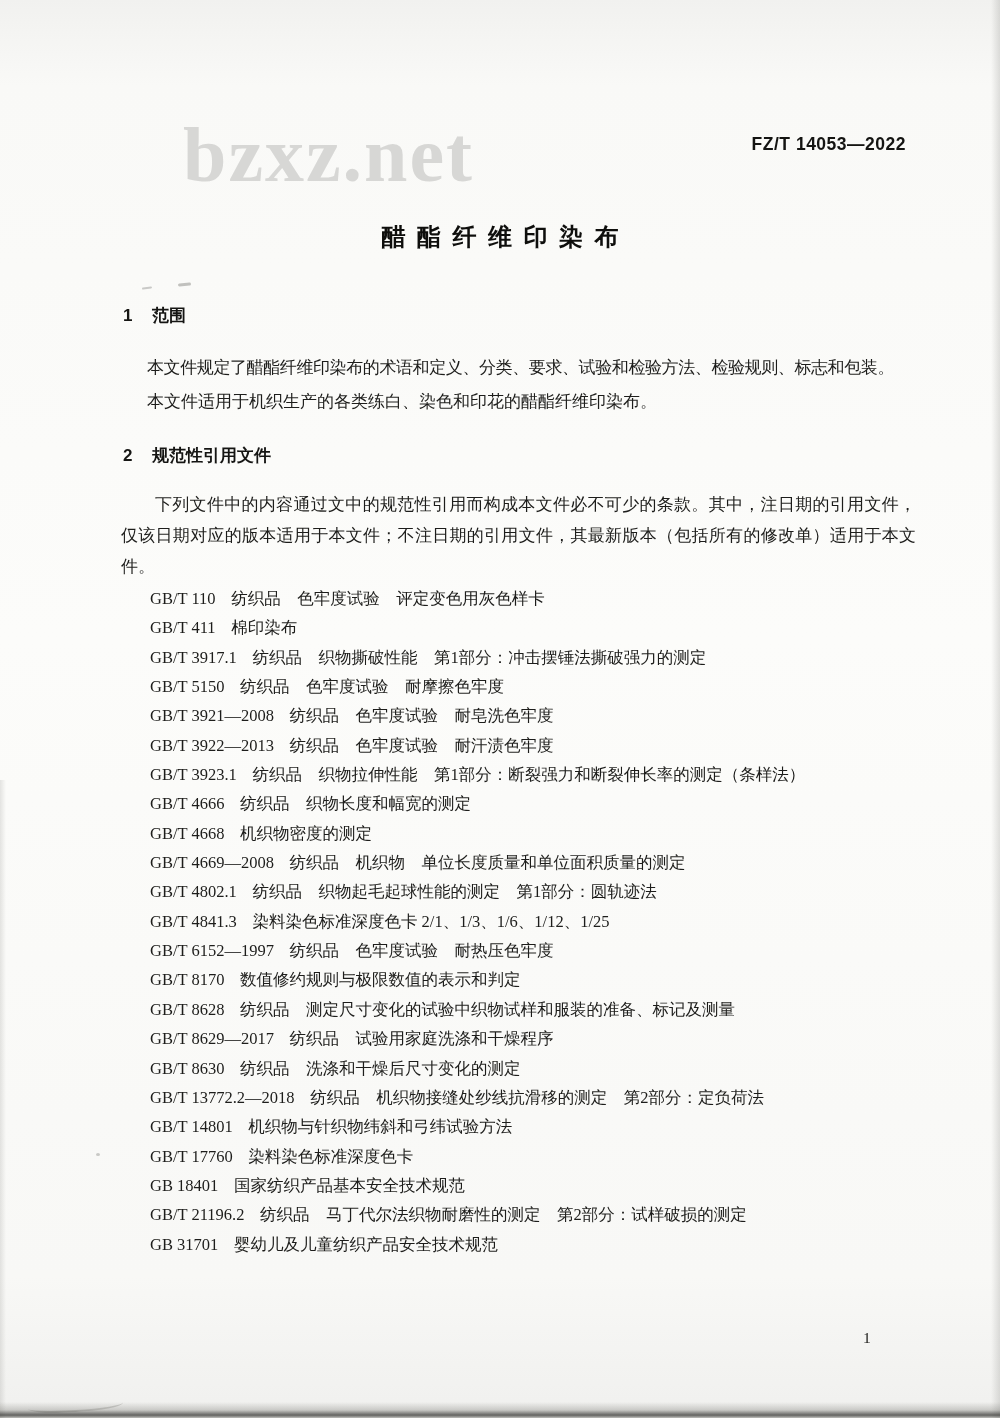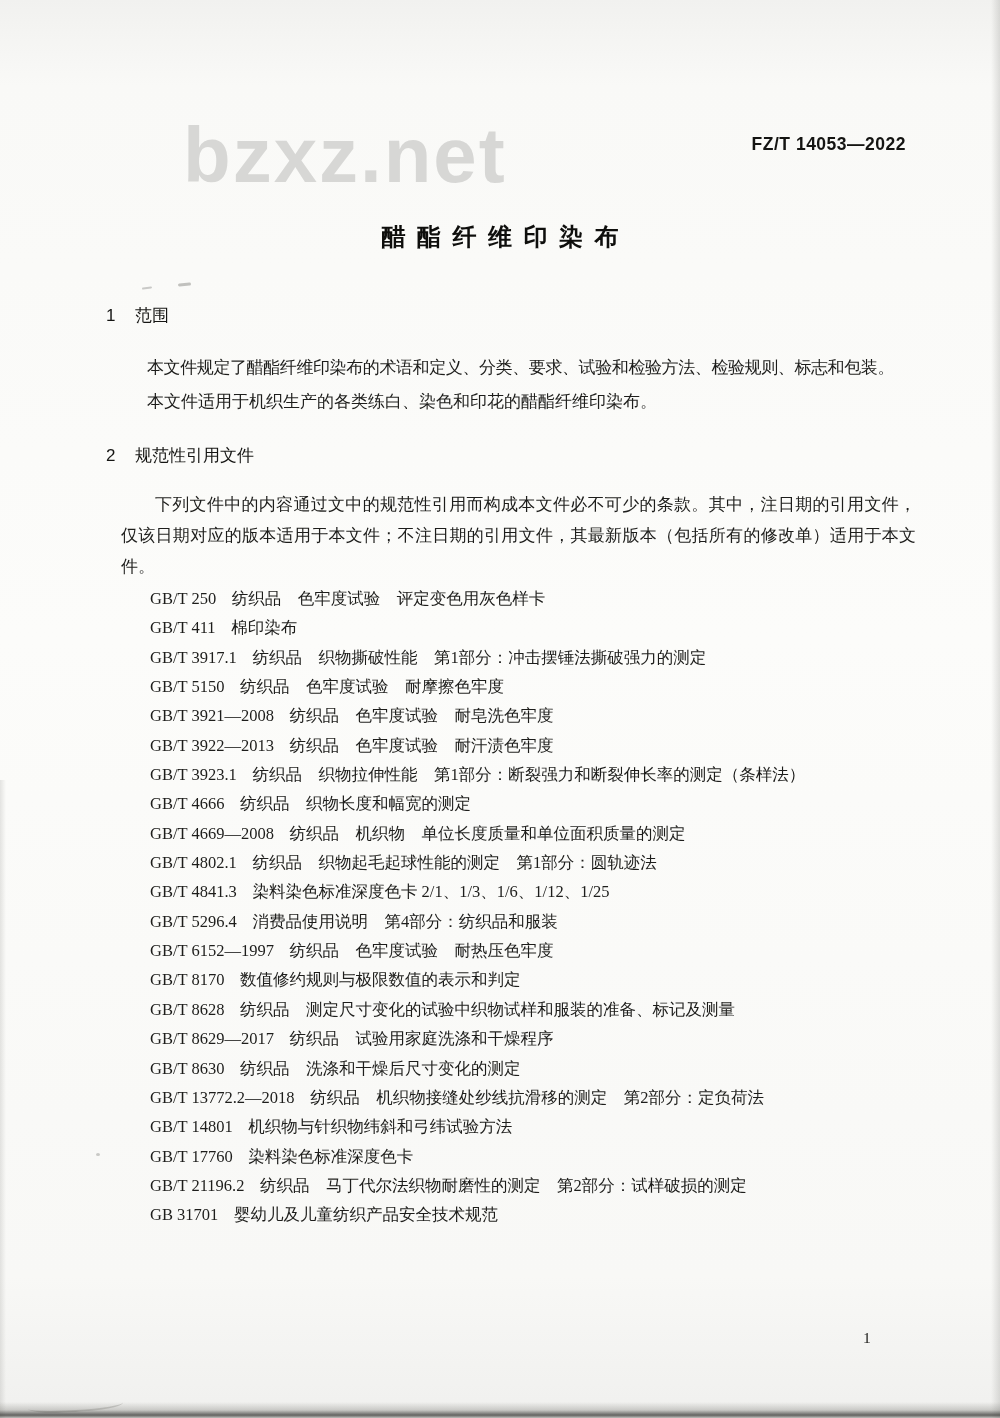--- a/index.html
+++ b/index.html
@@ -3,38 +3,38 @@
 <meta charset="utf-8">
 <style>
   html,body{margin:0;padding:0;background:#e9e9e7;}
   .page{
     position:relative;width:1000px;height:1418px;overflow:hidden;
     background:linear-gradient(180deg,#f1f1ef 0%,#f9f9f7 6%,#fcfcfa 45%,#f8f8f6 90%,#f0f0ee 100%);
     font-family:"Liberation Serif","DejaVu Serif",serif;color:#1d1d1b;
   }
   .watermark{
     position:absolute;left:183px;top:110px;
-    font-family:Liberation Sans, sans-serif;
+    font-family:Liberation Serif, serif;
     font-weight:700;font-size:78px;letter-spacing:2px;
     color:#d2d2d0;opacity:.85;user-select:none;text-align:center;
   }
   .std-number{
     position:absolute;top:134px;right:94px;
     font-family:"Liberation Sans","DejaVu Sans",sans-serif;
     font-weight:600;font-size:17.5px;letter-spacing:.5px;color:#141412;
   }
   .doc-title{
     position:absolute;top:221px;left:0;width:100%;margin:0;text-align:center;
     font-family:"Liberation Sans","DejaVu Sans",sans-serif;
     font-weight:700;font-size:24px;letter-spacing:.48em;text-indent:.48em;color:#0e0e0c;
   }
   .sec-heading{
-    position:absolute;left:106px;margin:0;
+    position:absolute;left:123px;margin:0;
     font-family:"Liberation Sans","DejaVu Sans",sans-serif;
-    font-weight:400;font-size:17px;color:#151513;
+    font-weight:700;font-size:17px;color:#151513;
   }
   .sec-heading .num{display:inline-block;margin-right:1.15em;}
   #sec1-heading{top:304px;}
   #sec2-heading{top:444px;}
   .para{
     position:absolute;left:113px;width:795px;margin:0;
     font-size:17px;line-height:32px;text-align:justify;text-indent:2em;color:#1d1d1b;
   }
   #para-1{top:352px;letter-spacing:-0.4px;}
   #para-2{top:386px;}
@@ -86,40 +86,41 @@
   <h2 class="sec-heading" id="sec1-heading"><span class="num">1</span><span>范围</span></h2>
 
   <p class="para" id="para-1">本文件规定了醋酯纤维印染布的术语和定义、分类、要求、试验和检验方法、检验规则、标志和包装。</p>
   <p class="para" id="para-2">本文件适用于机织生产的各类练白、染色和印花的醋酯纤维印染布。</p>
 
   <h2 class="sec-heading" id="sec2-heading"><span class="num">2</span><span>规范性引用文件</span></h2>
 
   <p class="para" id="para-3">下列文件中的内容通过文中的规范性引用而构成本文件必不可少的条款。其中，注日期的引用文件，仅该日期对应的版本适用于本文件；不注日期的引用文件，其最新版本（包括所有的修改单）适用于本文件。</p>
 
   <ul class="refs">
-      <li><span class="ref-code">GB/T 250</span><span class="ref-title">纺织品　色牢度试验　评定变色用灰色样卡</span></li>
+      <li><span class="ref-code">GB/T 110</span><span class="ref-title">纺织品　色牢度试验　评定变色用灰色样卡</span></li>
       <li><span class="ref-code">GB/T 411</span><span class="ref-title">棉印染布</span></li>
       <li><span class="ref-code">GB/T 3917.1</span><span class="ref-title">纺织品　织物撕破性能　第1部分：冲击摆锤法撕破强力的测定</span></li>
       <li><span class="ref-code">GB/T 5150</span><span class="ref-title">纺织品　色牢度试验　耐摩擦色牢度</span></li>
       <li><span class="ref-code">GB/T 3921—2008</span><span class="ref-title">纺织品　色牢度试验　耐皂洗色牢度</span></li>
       <li><span class="ref-code">GB/T 3922—2013</span><span class="ref-title">纺织品　色牢度试验　耐汗渍色牢度</span></li>
       <li><span class="ref-code">GB/T 3923.1</span><span class="ref-title">纺织品　织物拉伸性能　第1部分：断裂强力和断裂伸长率的测定（条样法）</span></li>
       <li><span class="ref-code">GB/T 4666</span><span class="ref-title">纺织品　织物长度和幅宽的测定</span></li>
+      <li><span class="ref-code">GB/T 4668</span><span class="ref-title">机织物密度的测定</span></li>
       <li><span class="ref-code">GB/T 4669—2008</span><span class="ref-title">纺织品　机织物　单位长度质量和单位面积质量的测定</span></li>
       <li><span class="ref-code">GB/T 4802.1</span><span class="ref-title">纺织品　织物起毛起球性能的测定　第1部分：圆轨迹法</span></li>
       <li><span class="ref-code">GB/T 4841.3</span><span class="ref-title">染料染色标准深度色卡 2/1、1/3、1/6、1/12、1/25</span></li>
-      <li><span class="ref-code">GB/T 5296.4</span><span class="ref-title">消费品使用说明　第4部分：纺织品和服装</span></li>
       <li><span class="ref-code">GB/T 6152—1997</span><span class="ref-title">纺织品　色牢度试验　耐热压色牢度</span></li>
       <li><span class="ref-code">GB/T 8170</span><span class="ref-title">数值修约规则与极限数值的表示和判定</span></li>
       <li><span class="ref-code">GB/T 8628</span><span class="ref-title">纺织品　测定尺寸变化的试验中织物试样和服装的准备、标记及测量</span></li>
       <li><span class="ref-code">GB/T 8629—2017</span><span class="ref-title">纺织品　试验用家庭洗涤和干燥程序</span></li>
       <li><span class="ref-code">GB/T 8630</span><span class="ref-title">纺织品　洗涤和干燥后尺寸变化的测定</span></li>
       <li><span class="ref-code">GB/T 13772.2—2018</span><span class="ref-title">纺织品　机织物接缝处纱线抗滑移的测定　第2部分：定负荷法</span></li>
       <li><span class="ref-code">GB/T 14801</span><span class="ref-title">机织物与针织物纬斜和弓纬试验方法</span></li>
       <li><span class="ref-code">GB/T 17760</span><span class="ref-title">染料染色标准深度色卡</span></li>
+      <li><span class="ref-code">GB 18401</span><span class="ref-title">国家纺织产品基本安全技术规范</span></li>
       <li><span class="ref-code">GB/T 21196.2</span><span class="ref-title">纺织品　马丁代尔法织物耐磨性的测定　第2部分：试样破损的测定</span></li>
       <li><span class="ref-code">GB 31701</span><span class="ref-title">婴幼儿及儿童纺织产品安全技术规范</span></li>
     </ul>
 
   <div class="page-number">1</div>
 
   <div class="corner-curl"></div>
   <div class="edge-left"></div>
   <div class="edge-right"></div>
   <div class="edge-bottom"></div>

